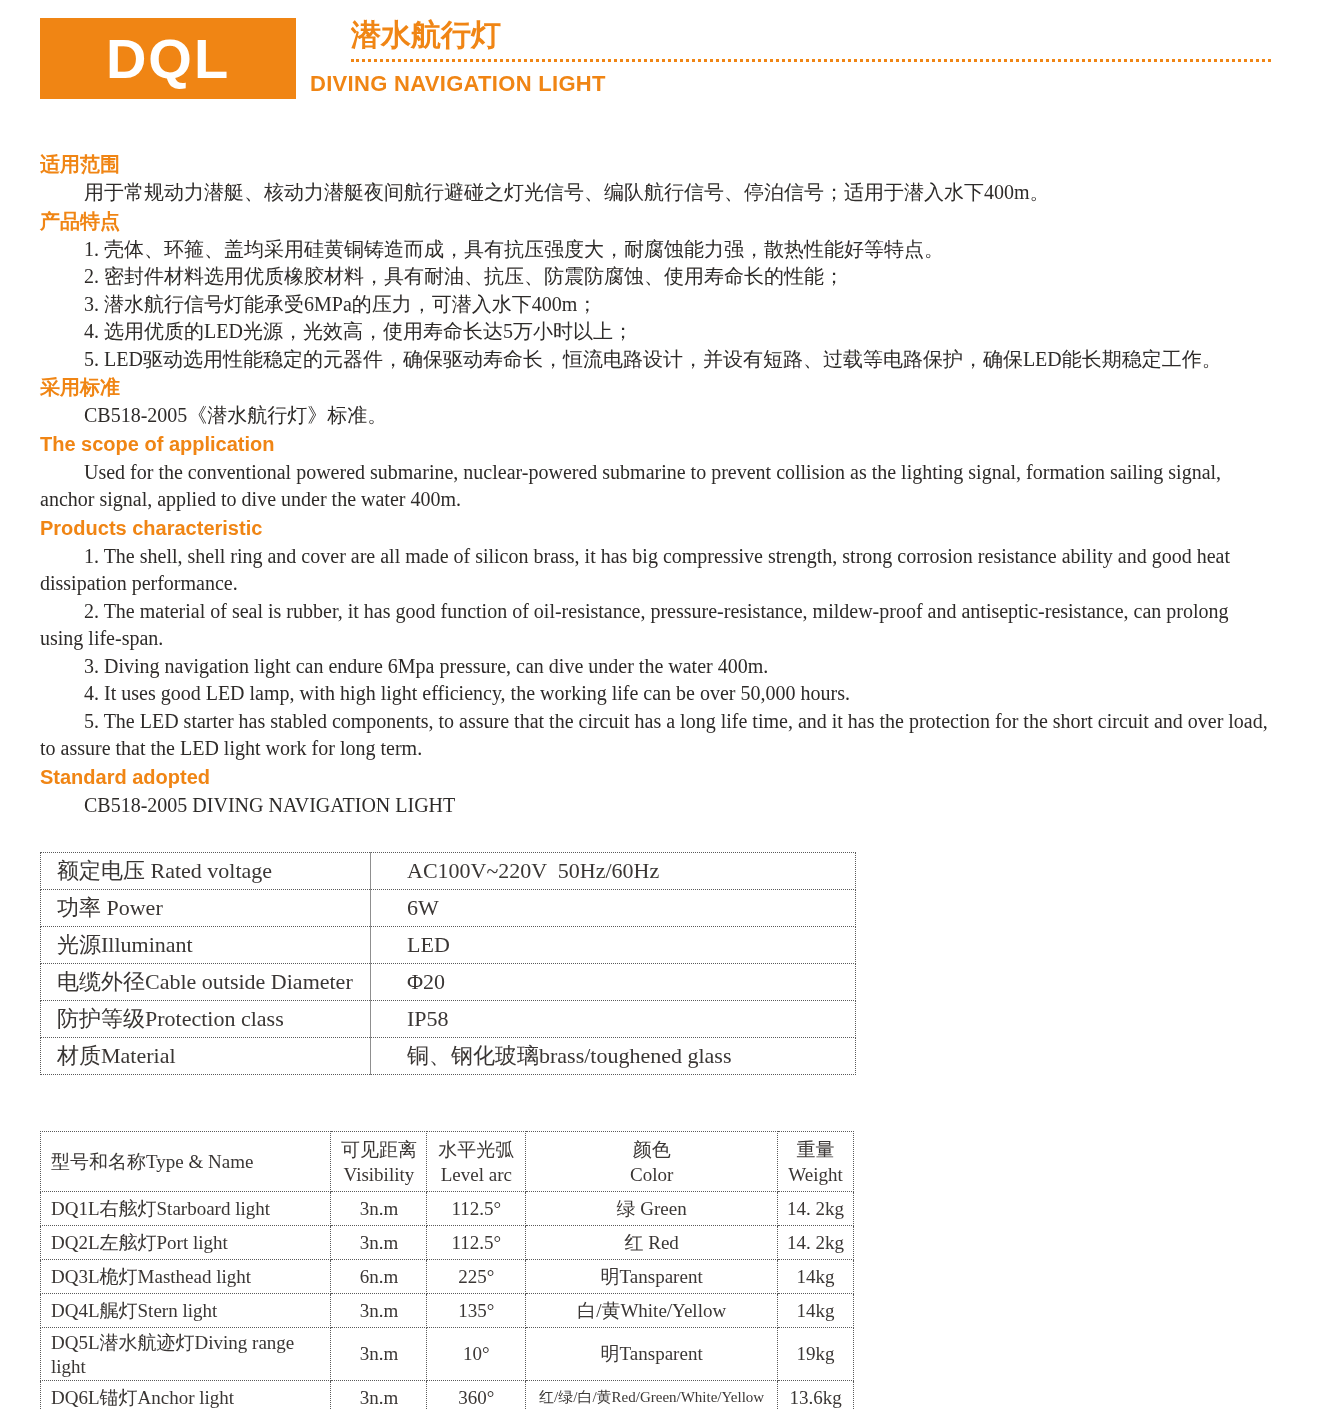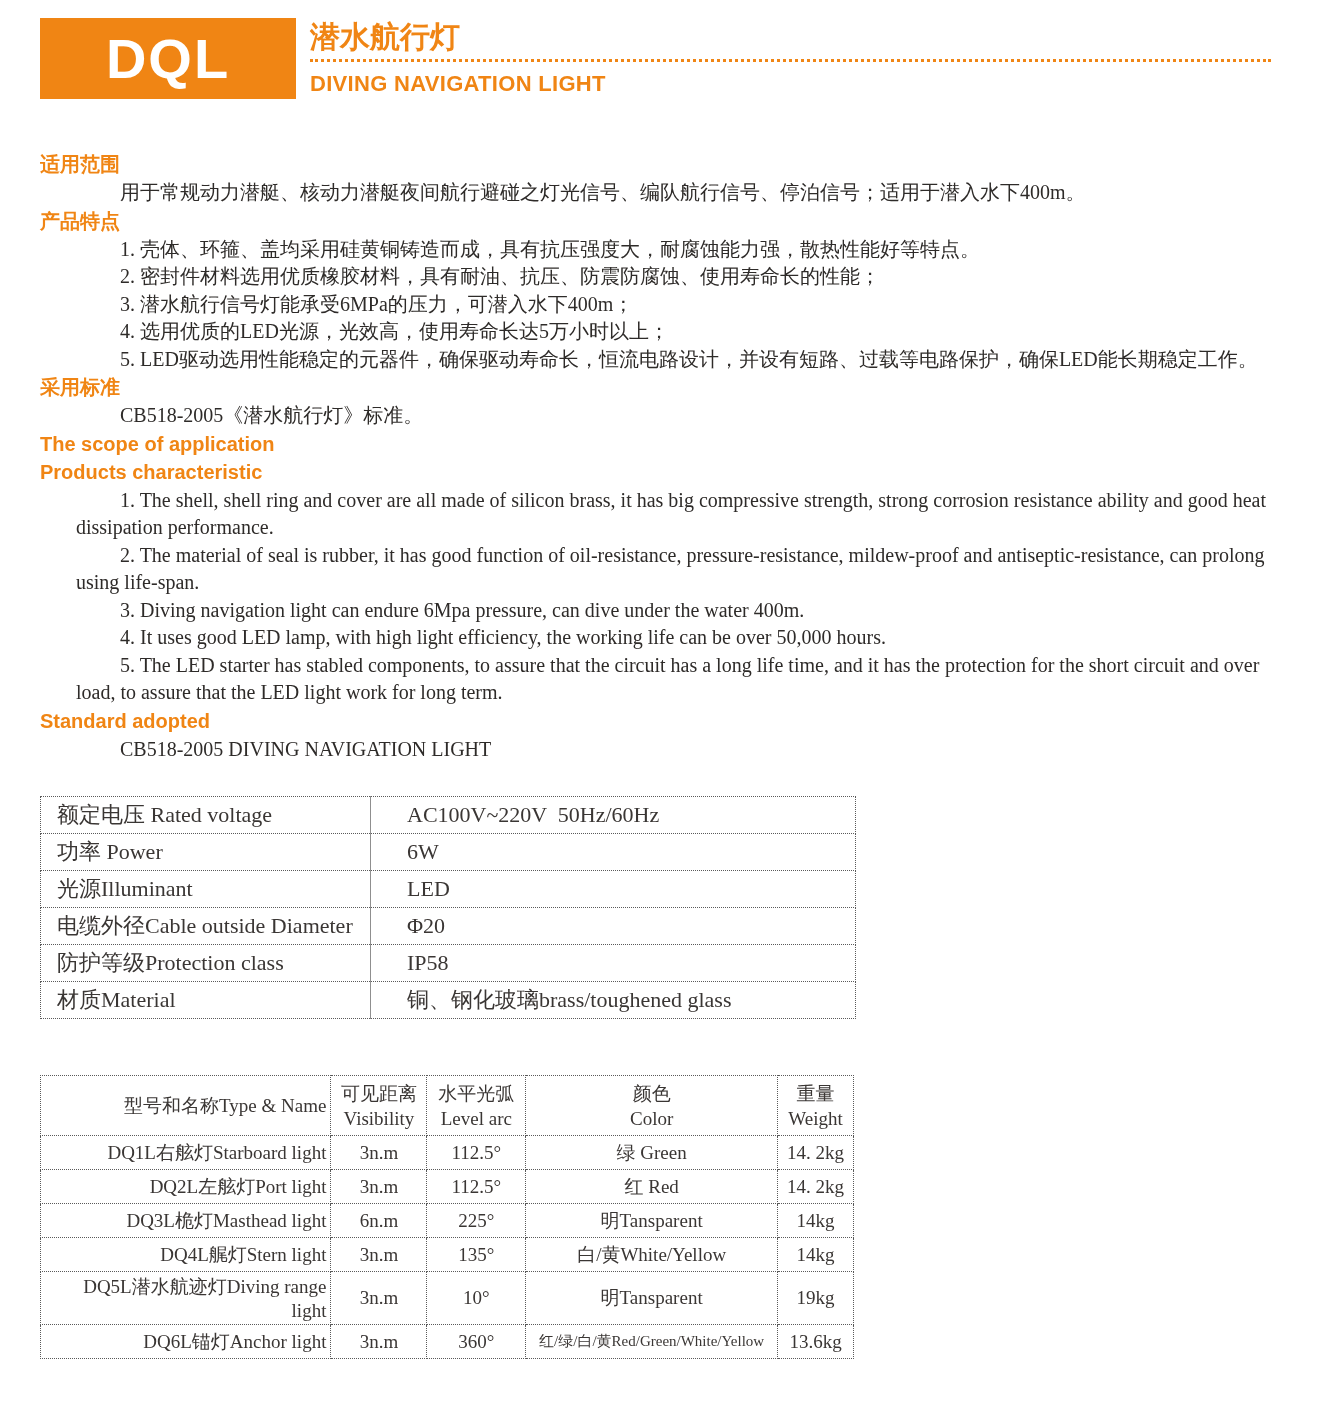--- a/index.html
+++ b/index.html
@@ -15,56 +15,56 @@
   .header { display: flex; align-items: stretch; margin-bottom: 52px; }
   .logo {
     width: 256px; height: 81px; background: var(--accent);
     display: flex; align-items: center; justify-content: center;
     color: #fff; font-family: "Liberation Sans", sans-serif;
     font-weight: 700; font-size: 56px; letter-spacing: 2px; flex: none;
     transform-origin: left center;
   }
   .header-titles { flex: 1; margin-left: 14px; padding-top: 2px; }
   .title-zh {
-    color: var(--accent); font-family: Liberation Sans, sans-serif;
+    color: var(--accent); font-family: Liberation Mono, monospace;
     font-weight: bold; font-size: 30px; line-height: 34px;
-    padding-bottom: 5px; border-bottom: 3px dotted var(--accent);
+    padding-bottom: 5px; border-bottom: 3px dotted var(--accent); margin-left: 41px;
   }
   .title-en {
     color: var(--accent); font-family: "Liberation Sans", sans-serif;
     font-weight: bold; font-size: 22px; margin-top: 9px; letter-spacing: 0.3px;
   }
 
   
   .h-zh, .h-en {
     color: var(--accent); font-family: "Liberation Sans", sans-serif;
     font-weight: bold; font-size: 20px; line-height: 27px; margin: 1px 0;
   }
   p.body, p.item { margin: 0; font-size: 20px; line-height: 27.5px; color: var(--ink); }
-  p.indent { text-indent: 44px; margin-left: 36px; }
+  p.indent { text-indent: 44px; }
 
   
   table { border-collapse: collapse; }
   .spec-table { width: 816px; margin: 33px 0 0 0; }
   .spec-table td {
     border: 1px dotted var(--line); height: 37px; font-size: 22px;
     color: #3a3634; padding: 0 0 0 16px; white-space: pre-wrap;
   }
   .spec-table td.spec-label { width: 330px; border-right: 1px solid #8f8f8f; }
   .spec-table td.spec-value { border-left: none; padding-left: 36px; }
 
   
   .model-table { width: 814px; margin: 56px 0 0 0; }
   .model-table th, .model-table td {
     border: 1px dotted var(--line); font-weight: normal; font-size: 19px;
     color: #3a3634; text-align: center; vertical-align: middle; padding: 2px 4px;
   }
   .model-table th { height: 60px; }
   .model-table td { height: 34px; }
-  .model-table .col-name { width: 291px; text-align: right; padding-left: 10px; }
+  .model-table .col-name { width: 291px; text-align: left; padding-left: 10px; }
   .model-table .col-vis  { width: 96px; }
   .model-table .col-arc  { width: 99px; }
   .model-table .col-col  { width: 252px; }
   .model-table .col-wt   { width: 76px; }
   .model-table .hdr-line2 { line-height: 24px; }
   .model-table td.small { font-size: 15px; padding-left: 2px; padding-right: 2px; }
 </style>
 </head>
 <body>
 
@@ -85,20 +85,21 @@
   <p class="item indent">1. 壳体、环箍、盖均采用硅黄铜铸造而成，具有抗压强度大，耐腐蚀能力强，散热性能好等特点。</p>
   <p class="item indent">2. 密封件材料选用优质橡胶材料，具有耐油、抗压、防震防腐蚀、使用寿命长的性能；</p>
   <p class="item indent">3. 潜水航行信号灯能承受6MPa的压力，可潜入水下400m；</p>
   <p class="item indent">4. 选用优质的LED光源，光效高，使用寿命长达5万小时以上；</p>
   <p class="item indent">5. LED驱动选用性能稳定的元器件，确保驱动寿命长，恒流电路设计，并设有短路、过载等电路保护，确保LED能长期稳定工作。</p>
 
   <div class="h-zh">采用标准</div>
   <p class="body indent">CB518-2005《潜水航行灯》标准。</p>
 
   <div class="h-en">The scope of application</div>
+  <p class="body indent">Used for the conventional powered submarine, nuclear-powered submarine to prevent collision as the lighting signal, formation sailing signal, anchor signal, applied to dive under the water 400m.</p>
 
   <div class="h-en">Products characteristic</div>
   <p class="item indent">1. The shell, shell ring and cover are all made of silicon brass, it has big compressive strength, strong corrosion resistance ability and good heat dissipation performance.</p>
   <p class="item indent">2. The material of seal is rubber, it has good function of oil-resistance, pressure-resistance, mildew-proof and antiseptic-resistance, can prolong using life-span.</p>
   <p class="item indent">3. Diving navigation light can endure 6Mpa pressure, can dive under the water 400m.</p>
   <p class="item indent">4. It uses good LED lamp, with high light efficiency, the working life can be over 50,000 hours.</p>
   <p class="item indent">5. The LED starter has stabled components, to assure that the circuit has a long life time, and it has the protection for the short circuit and over load, to assure that the LED light work for long term.</p>
 
   <div class="h-en">Standard adopted</div>
   <p class="body indent">CB518-2005 DIVING NAVIGATION LIGHT</p>

